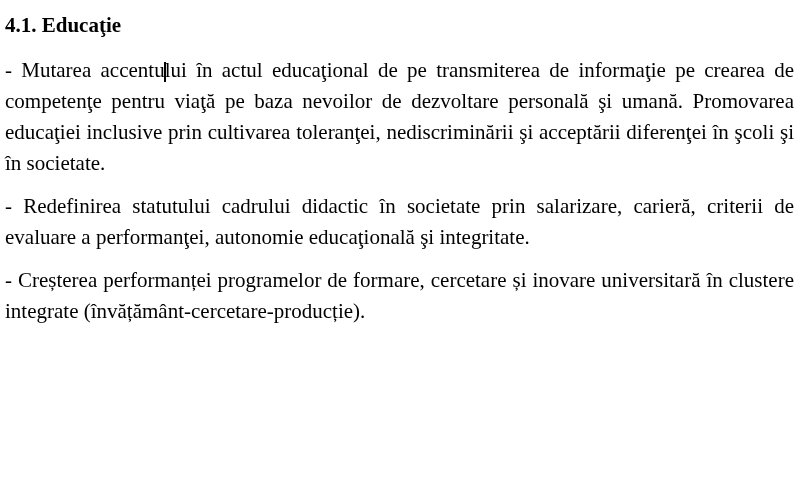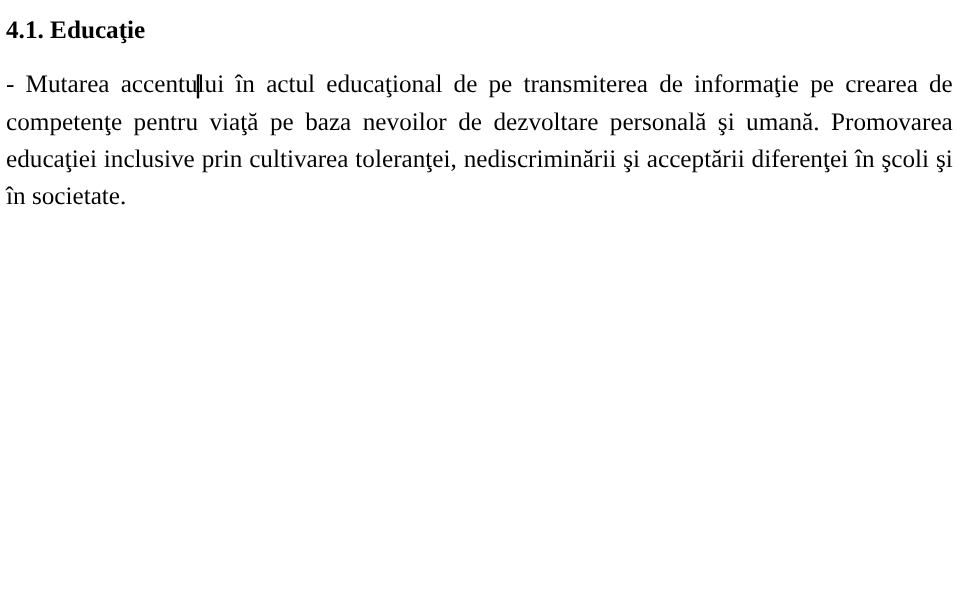--- a/index.html
+++ b/index.html
@@ -44,16 +44,18 @@
 </head>
 <body>
 
 <div class="page">
 
   <h1 class="doc-heading">4.1. Educaţie</h1>
 
   <p class="doc-paragraph first"><span>- Mutarea accentu</span><span class="text-caret"></span><span>lui în actul educaţional de pe transmiterea de informaţie  pe crearea de competenţe pentru viaţă pe baza nevoilor de dezvoltare personală şi umană. Promovarea educaţiei inclusive prin cultivarea toleranţei, nediscriminării şi acceptării diferenţei în şcoli şi în societate.</span></p>
 
 
+  <p class="doc-paragraph">- Redefinirea statutului cadrului didactic în societate prin salarizare, carieră, criterii de evaluare a performanţei, autonomie educaţională şi integritate.</p>
 
 
+  <p class="doc-paragraph">- Creșterea performanței programelor de formare, cercetare și inovare universitară în clustere integrate (învățământ-cercetare-producție).</p>
 
 </div>
 
 </body></html>

